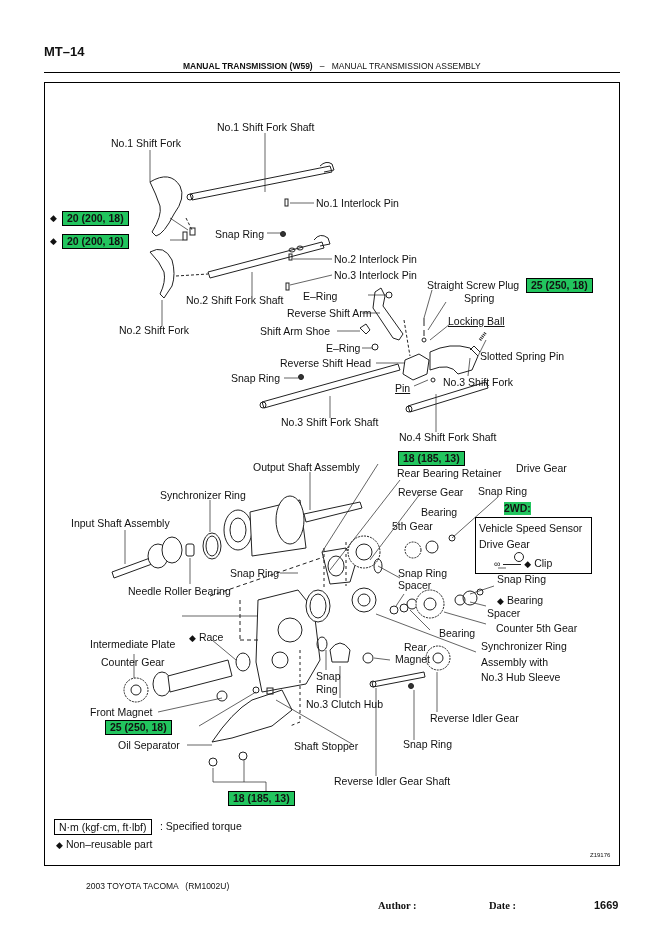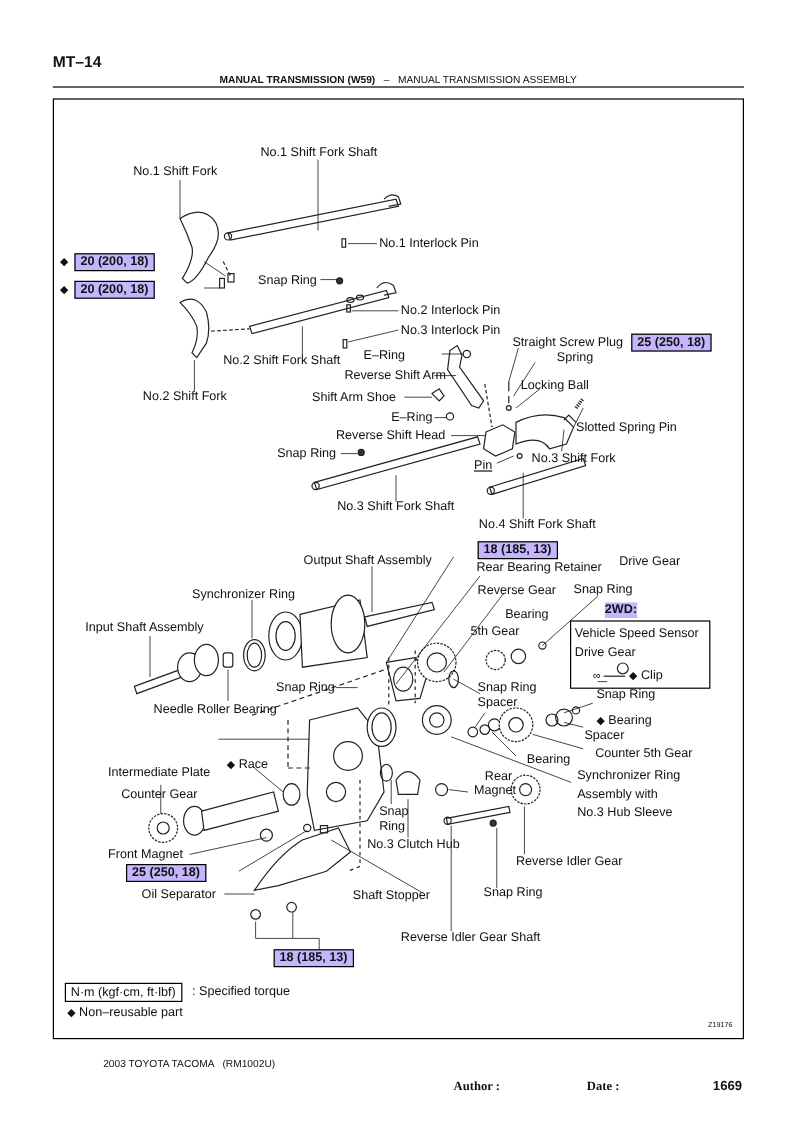--- a/index.html
+++ b/index.html
@@ -5,21 +5,21 @@
   html,body{margin:0;padding:0;background:#fff;}
   body{width:662px;height:936px;position:relative;overflow:hidden;font-family:"Liberation Sans",sans-serif;color:#111;}
   .abs{position:absolute;white-space:nowrap;}
   #page-id{left:44px;top:44px;font-size:13px;font-weight:bold;}
   #hdr{left:183px;top:61px;font-size:8.5px;}
   #hdr b{font-weight:bold;margin-top:27px;}
   #hdr-rule{left:44px;top:72px;width:576px;height:1px;background:#000;}
   #frame{left:44px;top:82px;width:576px;height:784px;border:1.5px solid #000;box-sizing:border-box;}
   #art{position:absolute;left:0;top:0;}
   .lbl{position:absolute;white-space:nowrap;font-size:10.5px;line-height:12px;color:#111;}
-  .tq{position:absolute;white-space:nowrap;font-size:10.5px;font-weight:bold;border:1px solid #000;padding:0 4px;line-height:13px;background:#c4b5fd;}
+  .tq{position:absolute;white-space:nowrap;font-size:10.5px;font-weight:bold;border:1px solid #000;padding:0 4px;line-height:13px;background:#22c55e;}
   .dia{font-size:9px;margin-right:3px;}
   #vss-box{position:absolute;left:475px;top:517px;width:115px;height:55px;border:1px solid #000;}
   #legend-box{position:absolute;left:54px;top:819px;border:1px solid #000;padding:0 4px;font-size:10.5px;line-height:14px;}
   #legend-text{left:160px;top:820px;font-size:10.5px;}
   #nonreuse{left:56px;top:838px;font-size:10.5px;}
   #fig-code{left:590px;top:852px;font-size:6px;}
   #footer-model{left:46px;top:881px;font-size:8.5px;}
   #author{left:378px;top:900px;font-size:10.5px;font-weight:bold;font-family:"Liberation Serif",serif;}
   #date{left:489px;top:900px;font-size:10.5px;font-weight:bold;font-family:"Liberation Serif",serif;}
   #pageno{left:594px;top:899px;font-size:11px;font-weight:bold;}
@@ -229,21 +229,21 @@
     <div class="lbl" style="left: 111px; top: 137px;">No.1 Shift Fork</div>
     <div class="lbl" style="left: 316px; top: 197px;">No.1 Interlock Pin</div>
     <div class="lbl" style="left: 215px; top: 228px;">Snap Ring</div>
     <div class="lbl" style="left: 334px; top: 253px;">No.2 Interlock Pin</div>
     <div class="lbl" style="left: 334px; top: 269px;">No.3 Interlock Pin</div>
     <div class="lbl" style="left: 427px; top: 279px;">Straight Screw Plug</div>
     <div class="lbl" style="left: 303px; top: 290px;">E–Ring</div>
     <div class="lbl" style="left: 186px; top: 294px;">No.2 Shift Fork Shaft</div>
     <div class="lbl" style="left: 446px; top: 292px; margin-left: 18px;">Spring</div>
     <div class="lbl" style="left: 287px; top: 307px;">Reverse Shift Arm</div>
-    <div class="lbl" style="left: 434px; top: 315px;">Locking Ball</div>
+    <div class="lbl" style="left: 448px; top: 315px; text-decoration: underline;">Locking Ball</div>
     <div class="lbl" style="left: 119px; top: 324px;">No.2 Shift Fork</div>
     <div class="lbl" style="left: 260px; top: 325px;">Shift Arm Shoe</div>
     <div class="lbl" style="left: 326px; top: 342px;">E–Ring</div>
     <div class="lbl" style="left: 480px; top: 350px;">Slotted Spring Pin</div>
     <div class="lbl" style="left: 280px; top: 357px;">Reverse Shift Head</div>
     <div class="lbl" style="left: 231px; top: 372px;">Snap Ring</div>
     <div class="lbl" style="left: 443px; top: 376px;">No.3 Shift Fork</div>
     <div class="lbl" style="left: 395px; top: 382px; text-decoration: underline;">Pin</div>
     <div class="lbl" style="left: 281px; top: 416px;">No.3 Shift Fork Shaft</div>
     <div class="lbl" style="left: 399px; top: 431px;">No.4 Shift Fork Shaft</div>

